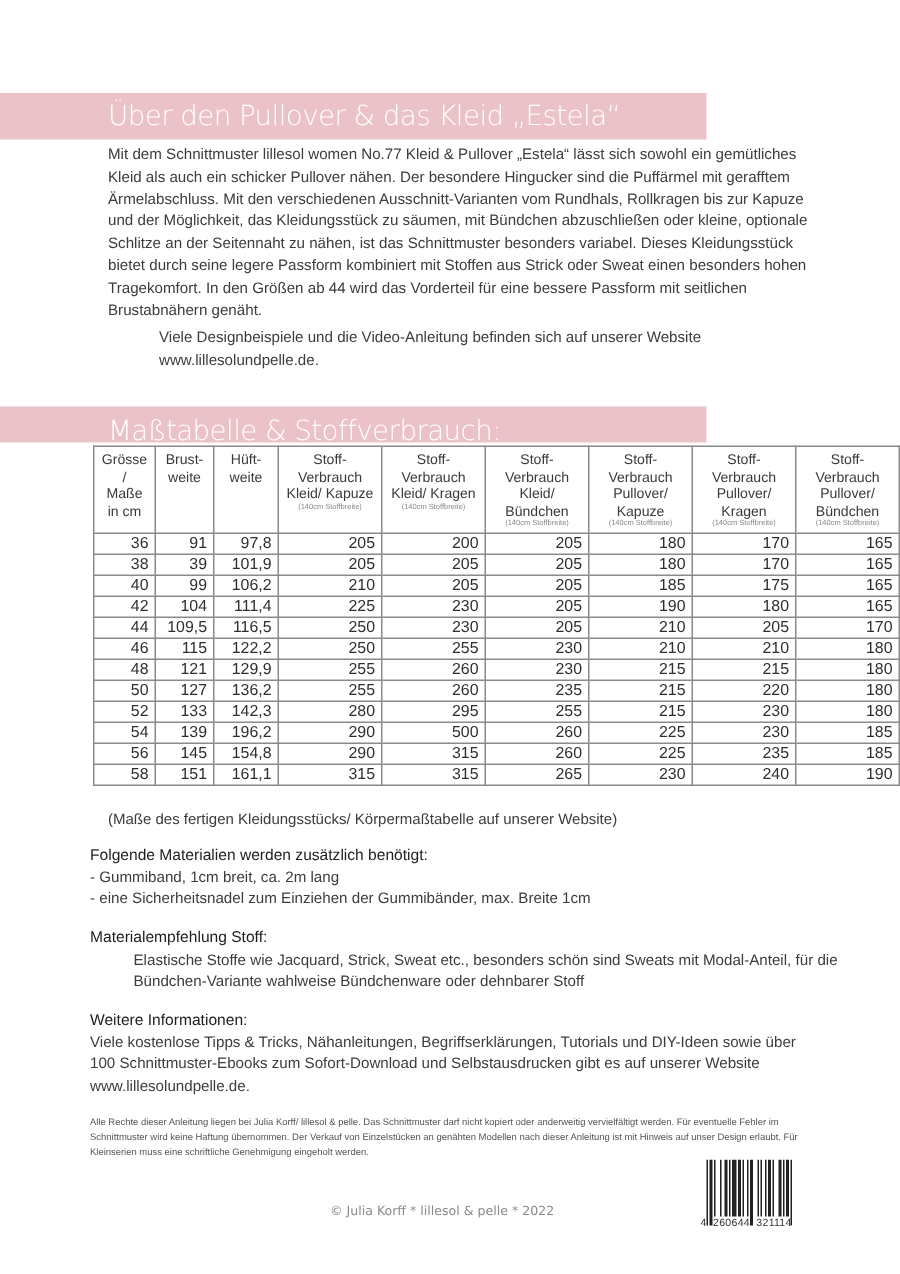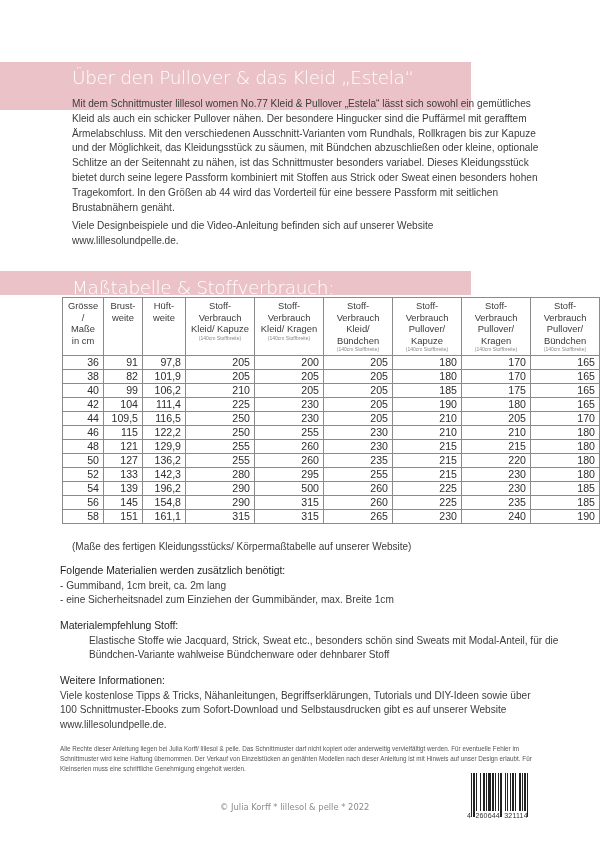--- a/index.html
+++ b/index.html
@@ -1,27 +1,27 @@
 <!DOCTYPE html>
 <html><head>
 <meta charset="utf-8">
 <style>
   html, body { margin: 0; padding: 0; background: #ffffff; }
   body { width: 600px; height: 849px; position: relative; overflow: hidden;
          font-family: "Liberation Sans", sans-serif; color: #3a3a3a; }
   .banner { position: absolute; left: 0; width: 471px; background: #ebc2c8; }
   .banner h1 { margin: 0; position: absolute; left: 72px; font-family: "DejaVu Sans", sans-serif;
                font-weight: 200; color: #ffffff; font-size: 18.5px; letter-spacing: -0.4px; white-space: nowrap; }
-  #banner1 { top: 62px; height: 48px; }
+  #banner1 { top: 62px; height: 31px; }
   #banner1 h1 { top: 5px; }
   #banner2 { top: 271px; height: 24px; }
   #banner2 h1 { top: 6px; }
   .para { position: absolute; left: 72px; width: 470px; font-size: 10.1px; line-height: 14.8px; color: #3c3c3c; margin: 0; }
   #intro { top: 97px; width: 480px; }
-  #intro-links { top: 219px; }
+  #intro-links { top: 219px; margin-left: 34px; }
   table.sizes { position: absolute; left: 62px; top: 297px; border-collapse: collapse;
                 font-size: 10.6px; color: #2e2e2e; border-radius: 23px; }
   table.sizes th, table.sizes td { border: 1px solid #8a8a8a; padding: 0 3px; }
   table.sizes th { font-weight: normal; font-size: 9.4px; line-height: 11.6px; text-align: center; vertical-align: top; padding-top: 2px; color: #3a3a3a; }
   table.sizes th .small { display: block; font-size: 5px; line-height: 7px; color: #888; }
   table.sizes td { text-align: right; height: 13px; line-height: 13px; padding-right: 4px; }
   #note { top: 540px; left: 72px; font-size: 10px; }
   .sec-title { position: absolute; left: 60px; font-size: 10.4px; color: #1e1e1e; margin: 0; }
   .sec-text { position: absolute; left: 60px; width: 480px; font-size: 10.1px; line-height: 14.4px; color: #3c3c3c; margin: 0; }
   #mat-title { top: 565px; }
@@ -72,21 +72,21 @@
         <td>97,8</td>
         <td>205</td>
         <td>200</td>
         <td>205</td>
         <td>180</td>
         <td>170</td>
         <td>165</td>
       </tr>
       <tr>
         <td>38</td>
-        <td>82</td>
+        <td>39</td>
         <td>101,9</td>
         <td>205</td>
         <td>205</td>
         <td>205</td>
         <td>180</td>
         <td>170</td>
         <td>165</td>
       </tr>
       <tr>
         <td>40</td>

